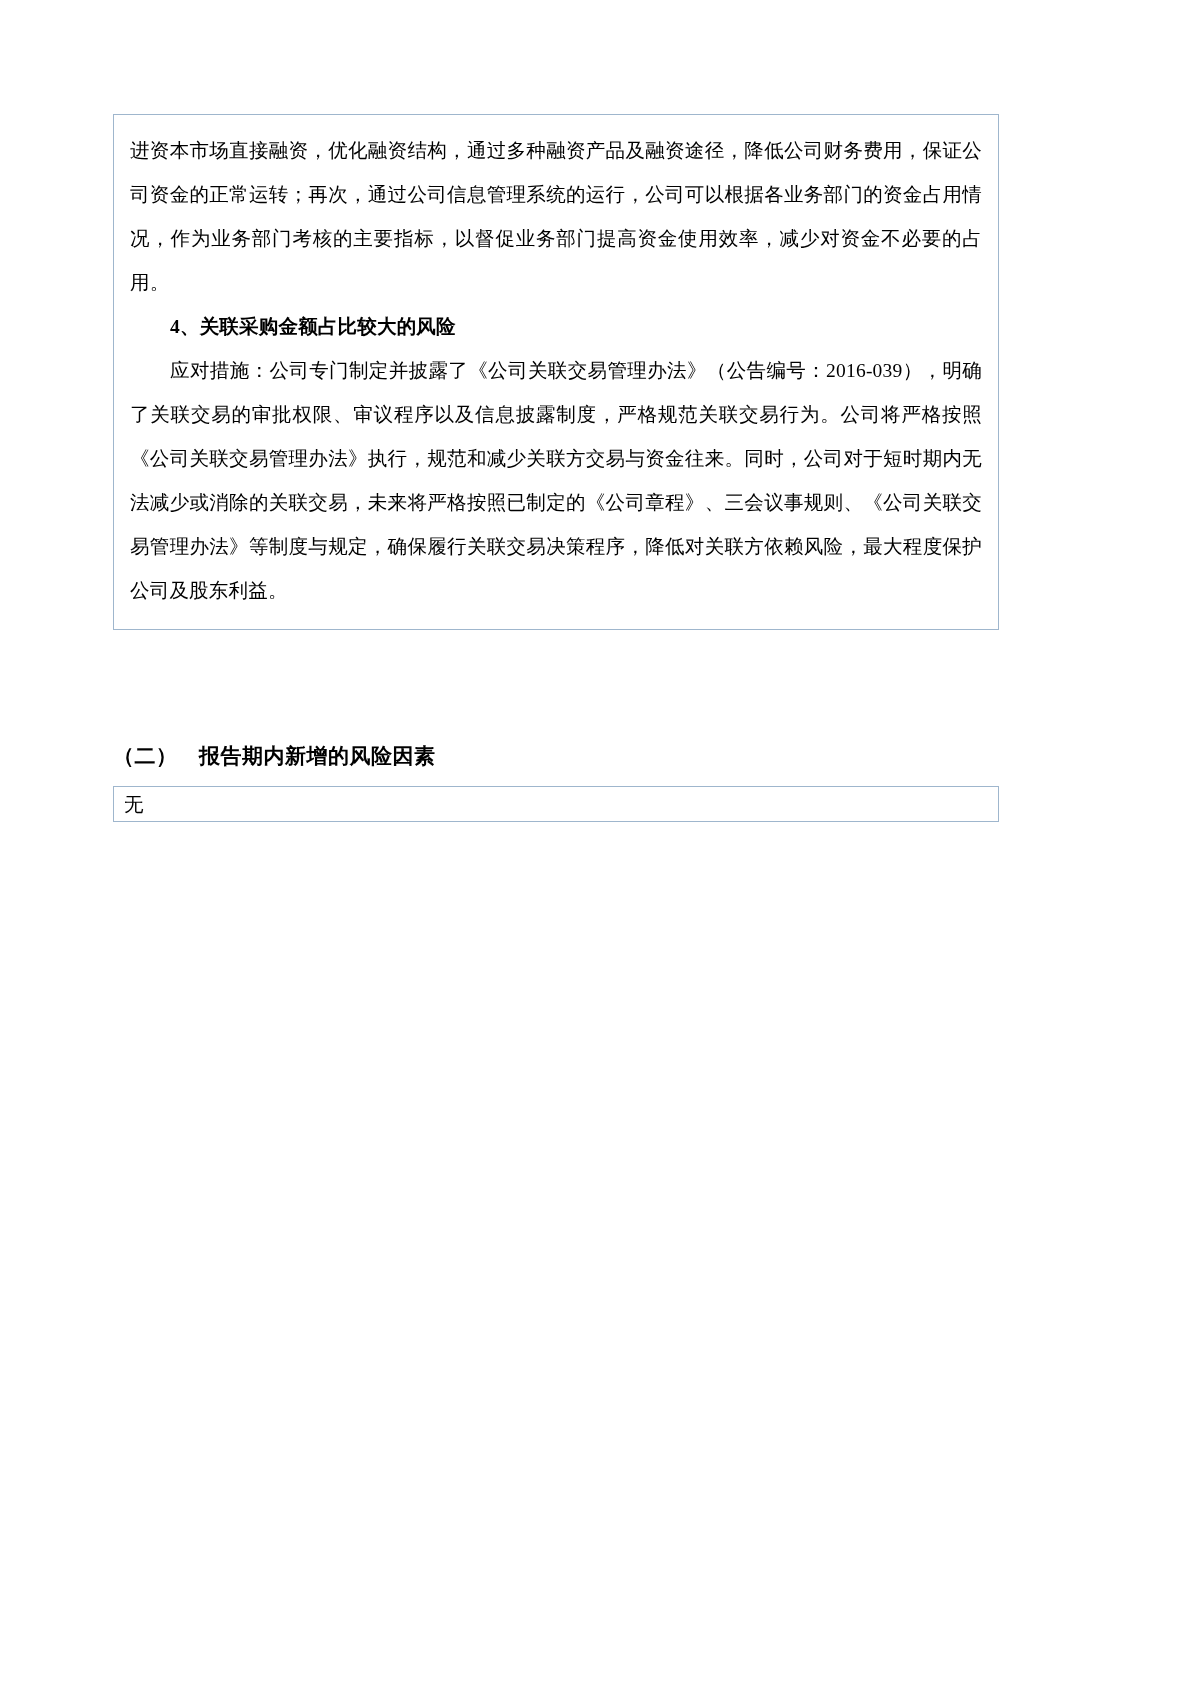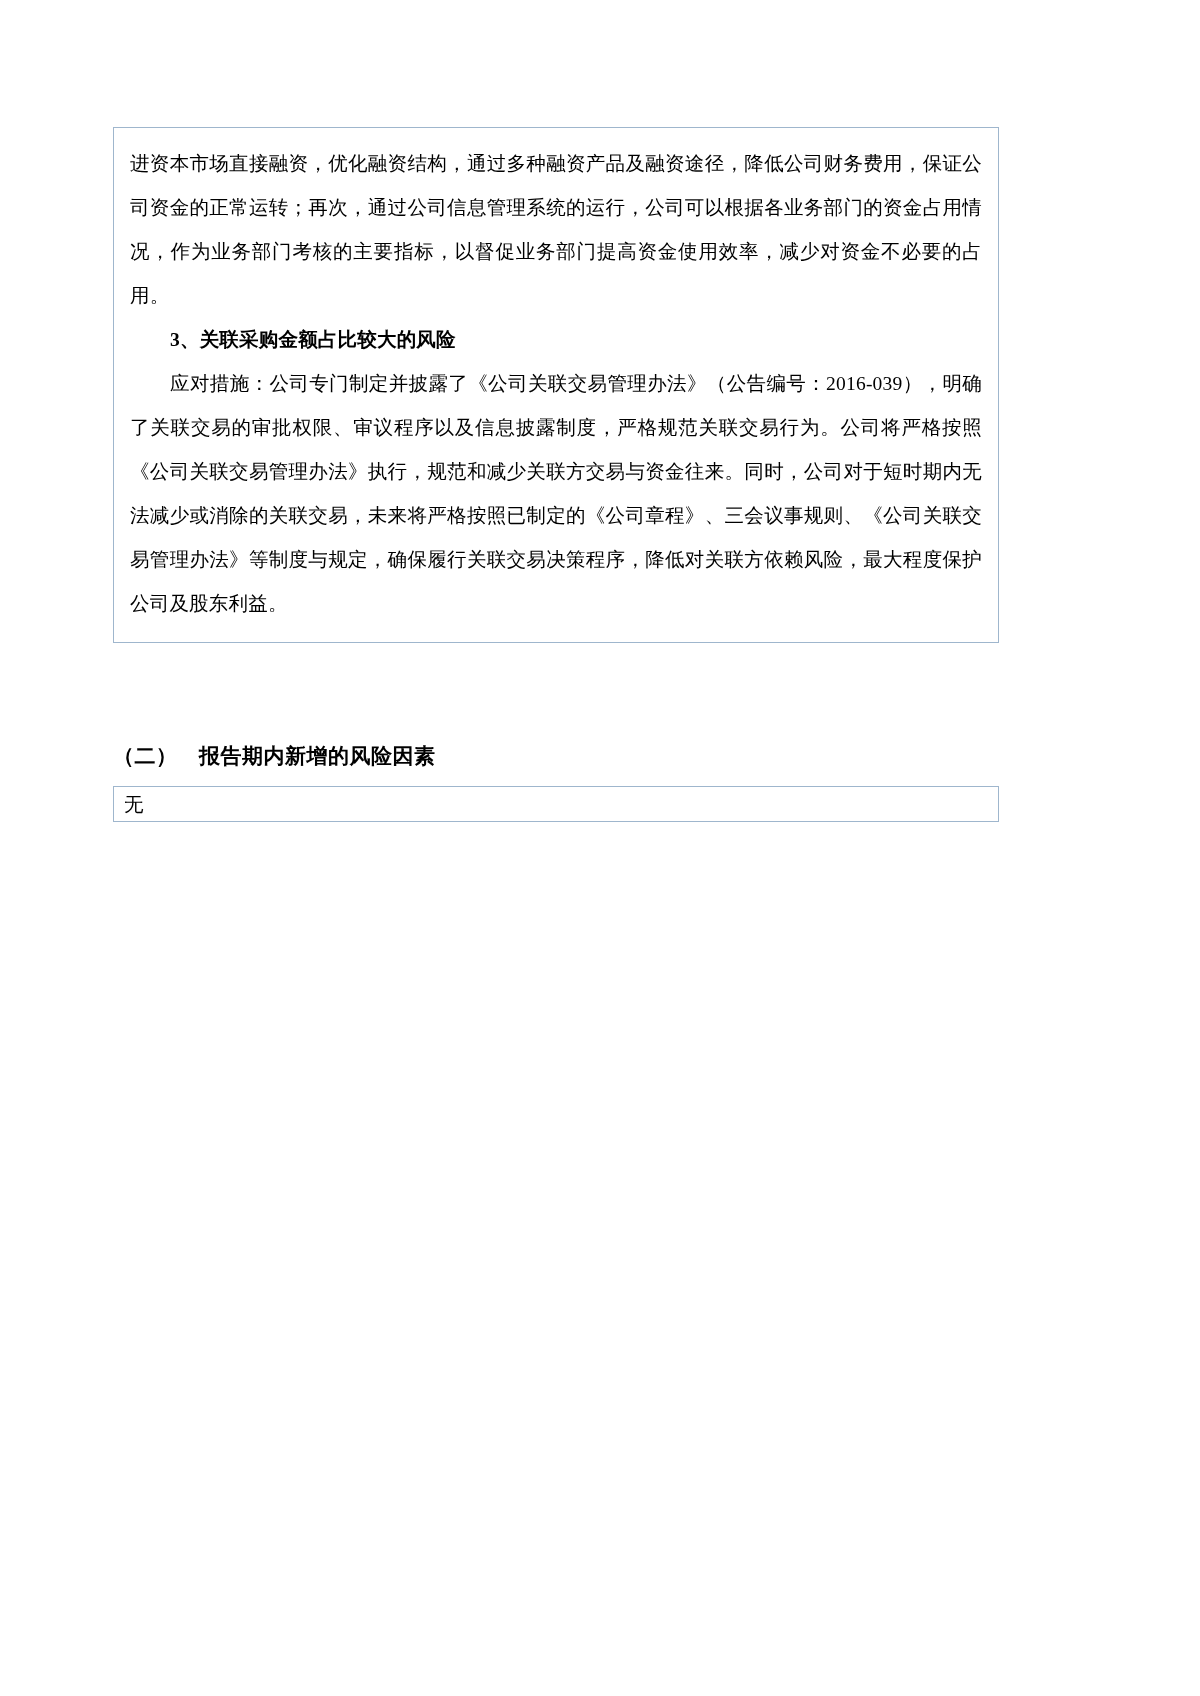--- a/index.html
+++ b/index.html
@@ -18,21 +18,21 @@
     position: relative;
     width: 1200px;
     height: 1696px;
     box-sizing: border-box;
     padding: 0;
   }
   
   .content-box {
     position: absolute;
     left: 113px;
-    top: 127px;
+    top: 114px;
     width: 886px;
     box-sizing: border-box;
     border: 1px solid #9fb6cd;
     padding: 14px 16px 16px 16px;
   }
   .para {
     font-size: 19.5px;
     line-height: 44px;
     text-align: justify;
     text-justify: inter-ideograph;
@@ -78,21 +78,21 @@
     line-height: 30px;
   }
 </style>
 </head>
 <body>
 
 <div class="page">
 
   <div class="content-box">
     <p class="para">进资本市场直接融资，优化融资结构，通过多种融资产品及融资途径，降低公司财务费用，保证公司资金的正常运转；再次，通过公司信息管理系统的运行，公司可以根据各业务部门的资金占用情况，作为业务部门考核的主要指标，以督促业务部门提高资金使用效率，减少对资金不必要的占用。</p>
-    <p class="heading-sub">3、关联采购金额占比较大的风险</p>
+    <p class="heading-sub">4、关联采购金额占比较大的风险</p>
     <p class="para indent">应对措施：公司专门制定并披露了《公司关联交易管理办法》（公告编号：2016-039），明确了关联交易的审批权限、审议程序以及信息披露制度，严格规范关联交易行为。公司将严格按照《公司关联交易管理办法》执行，规范和减少关联方交易与资金往来。同时，公司对于短时期内无法减少或消除的关联交易，未来将严格按照已制定的《公司章程》、三会议事规则、《公司关联交易管理办法》等制度与规定，确保履行关联交易决策程序，降低对关联方依赖风险，最大程度保护公司及股东利益。</p>
   </div>
 
   <div class="section-heading">
     <span class="num">（二）</span><span>报告期内新增的风险因素</span>
   </div>
 
   <div class="answer-box">
     <span>无</span>
   </div>

